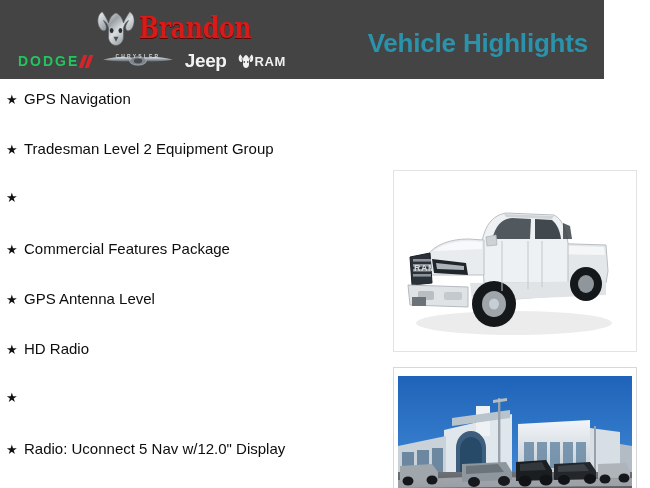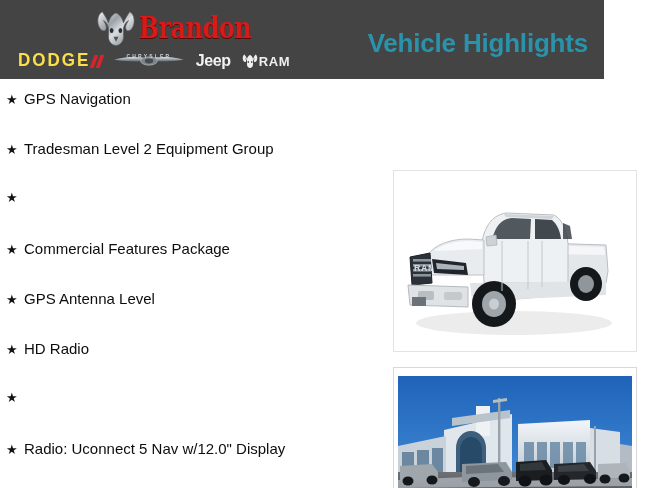--- a/index.html
+++ b/index.html
@@ -41,41 +41,41 @@
     white-space:nowrap;
   }
   .brand-bottom{
     position:absolute;left:0px;top:44px;
     display:flex;align-items:center;gap:11px;height:26px;
   }
   
   .dodge-wrap{display:flex;align-items:center;gap:1px;}
   .dodge-text{
     font-family:"Liberation Sans","DejaVu Sans",sans-serif;
-    font-weight:bold;font-size:17px;color:#fde047;
+    font-weight:bold;font-size:14px;color:#22c55e;
     letter-spacing:2.0px;
     transform:scaleY(1.05);
     white-space:nowrap;
   }
   .dodge-slashes{display:flex;gap:1.5px;margin-left:1px;}
   .dodge-slashes i{
     display:block;width:4px;height:13px;background:#d4252a;
     transform:skewX(-20deg);
   }
   
   .chrysler-wrap{position:relative;width:72px;height:20px;}
   .chrysler-text{
     position:absolute;left:50%;top:2px;transform:translateX(-50%);
     font-size:5px;letter-spacing:2.2px;color:#cfd3d6;font-weight:bold;
     white-space:nowrap;z-index:3;
   }
   
   .jeep-text{
     font-family:"Liberation Sans","DejaVu Sans",sans-serif;
-    font-weight:bold;font-size:16px;color:#f2f2f2;
+    font-weight:bold;font-size:19px;color:#f2f2f2;
     letter-spacing:-0.4px;
     white-space:nowrap;
   }
   
   .ram-wrap{display:flex;align-items:center;gap:1px;}
   .ram-glyph{width:16px;height:16px;display:block;}
   .ram-text{
     font-family:"Liberation Sans","DejaVu Sans",sans-serif;
     font-weight:bold;font-size:13px;color:#f0f0f0;letter-spacing:0.6px;
     white-space:nowrap;

